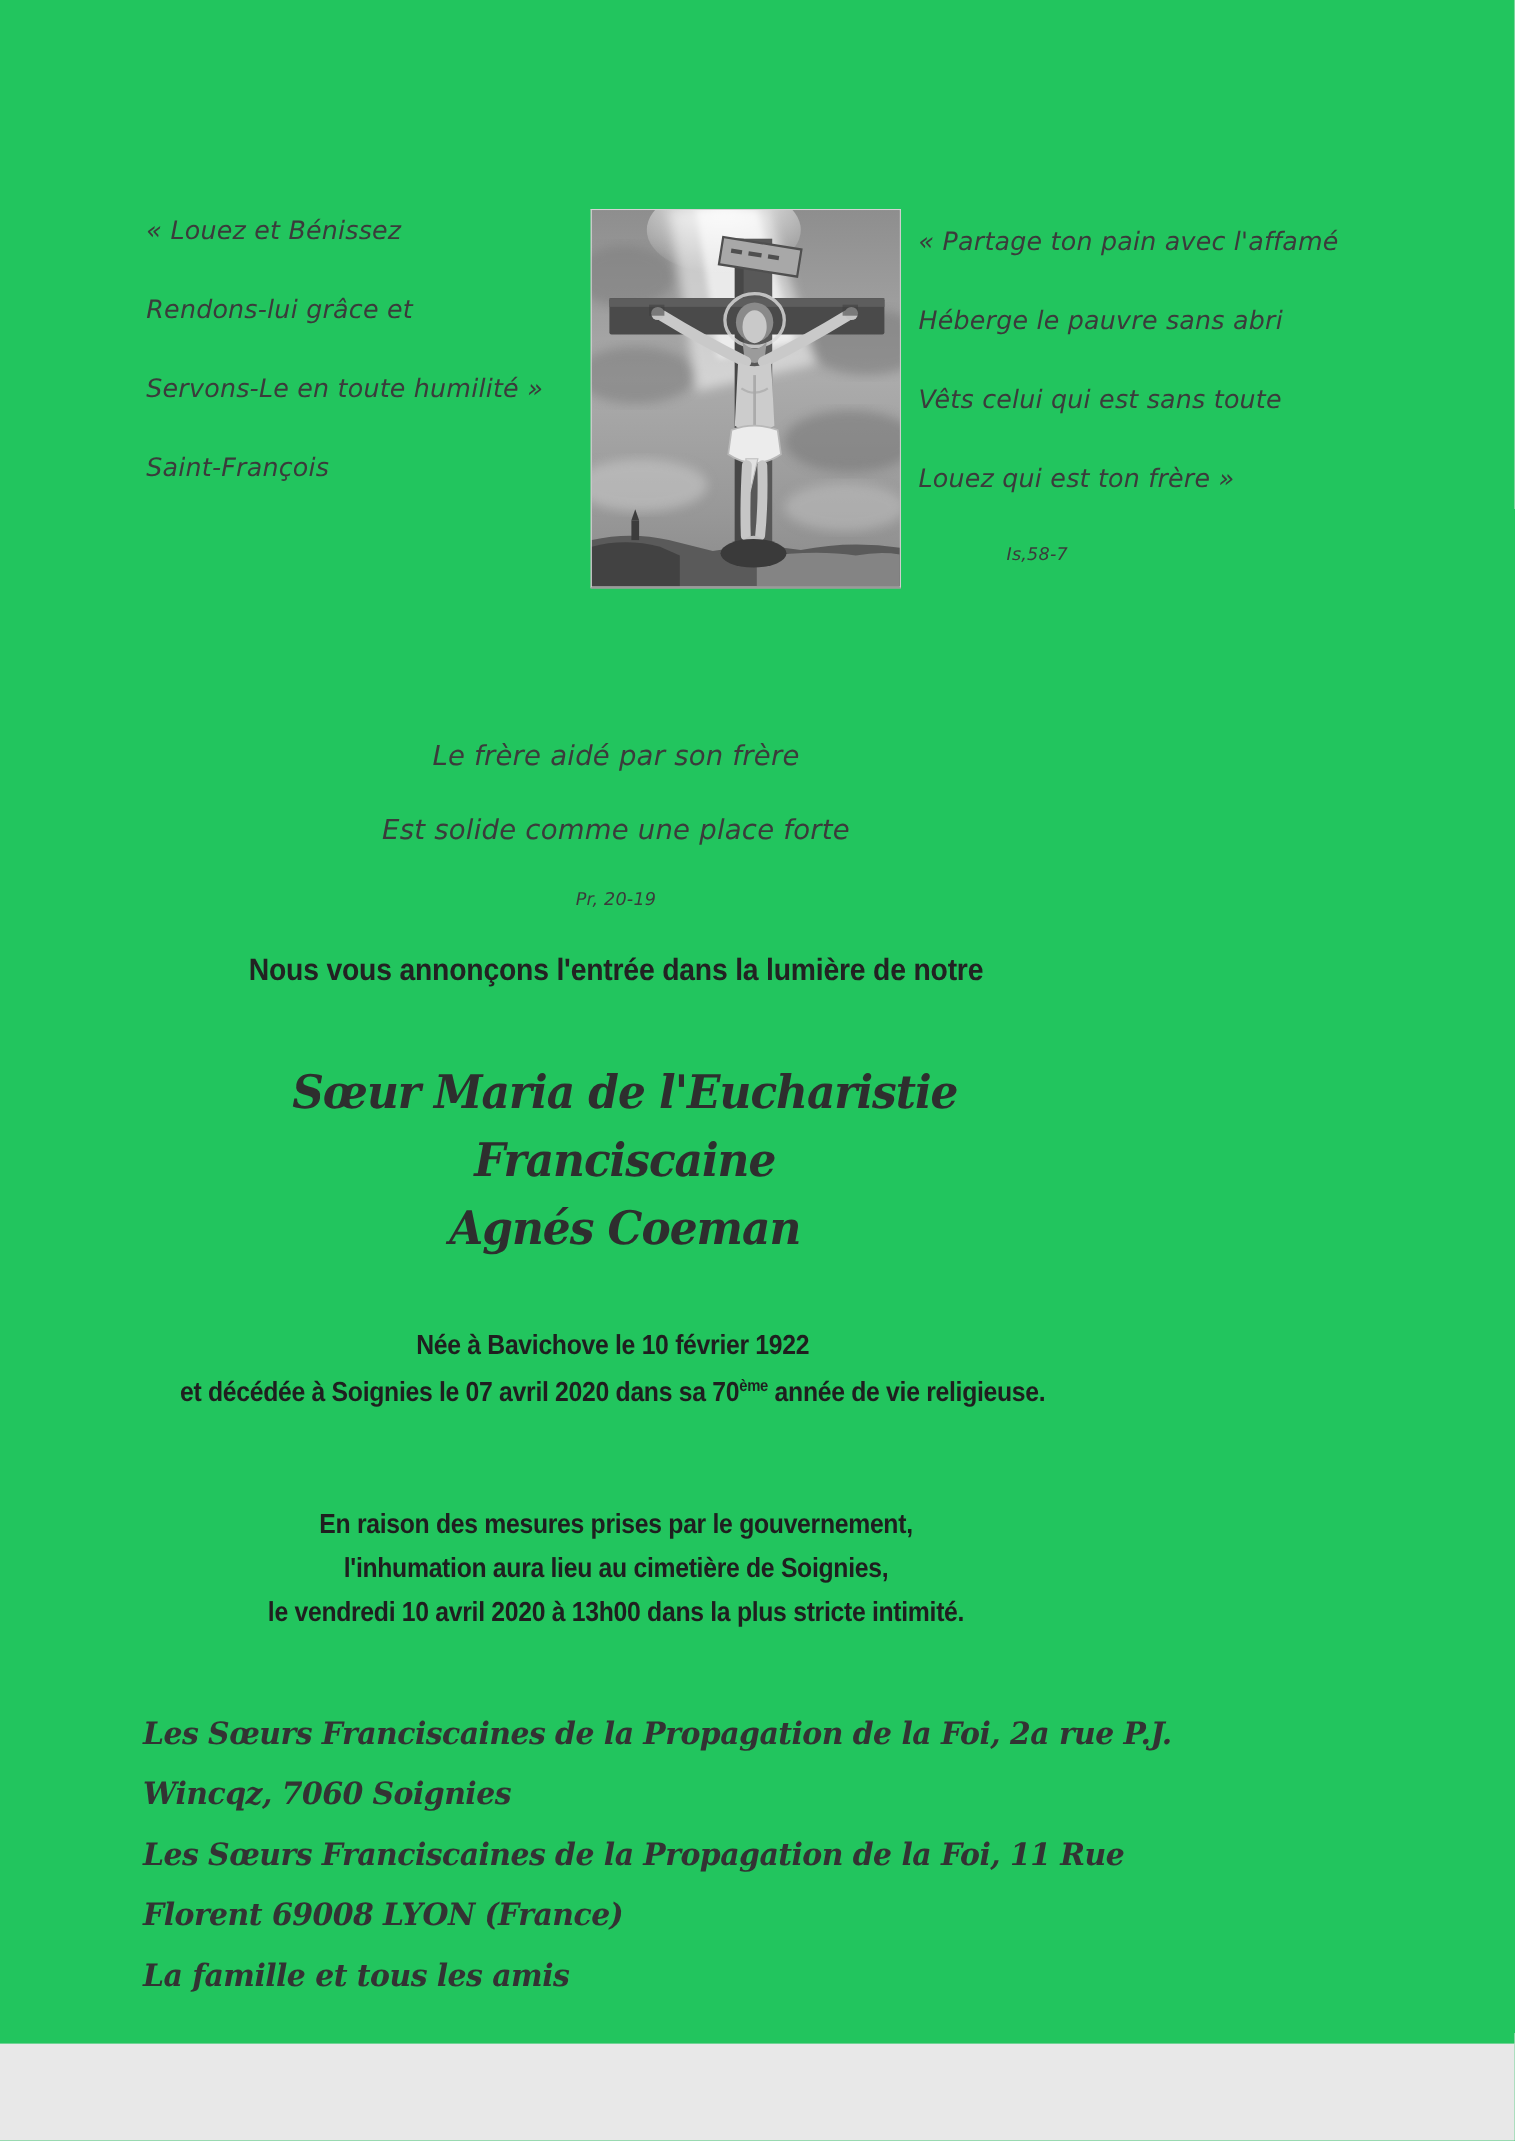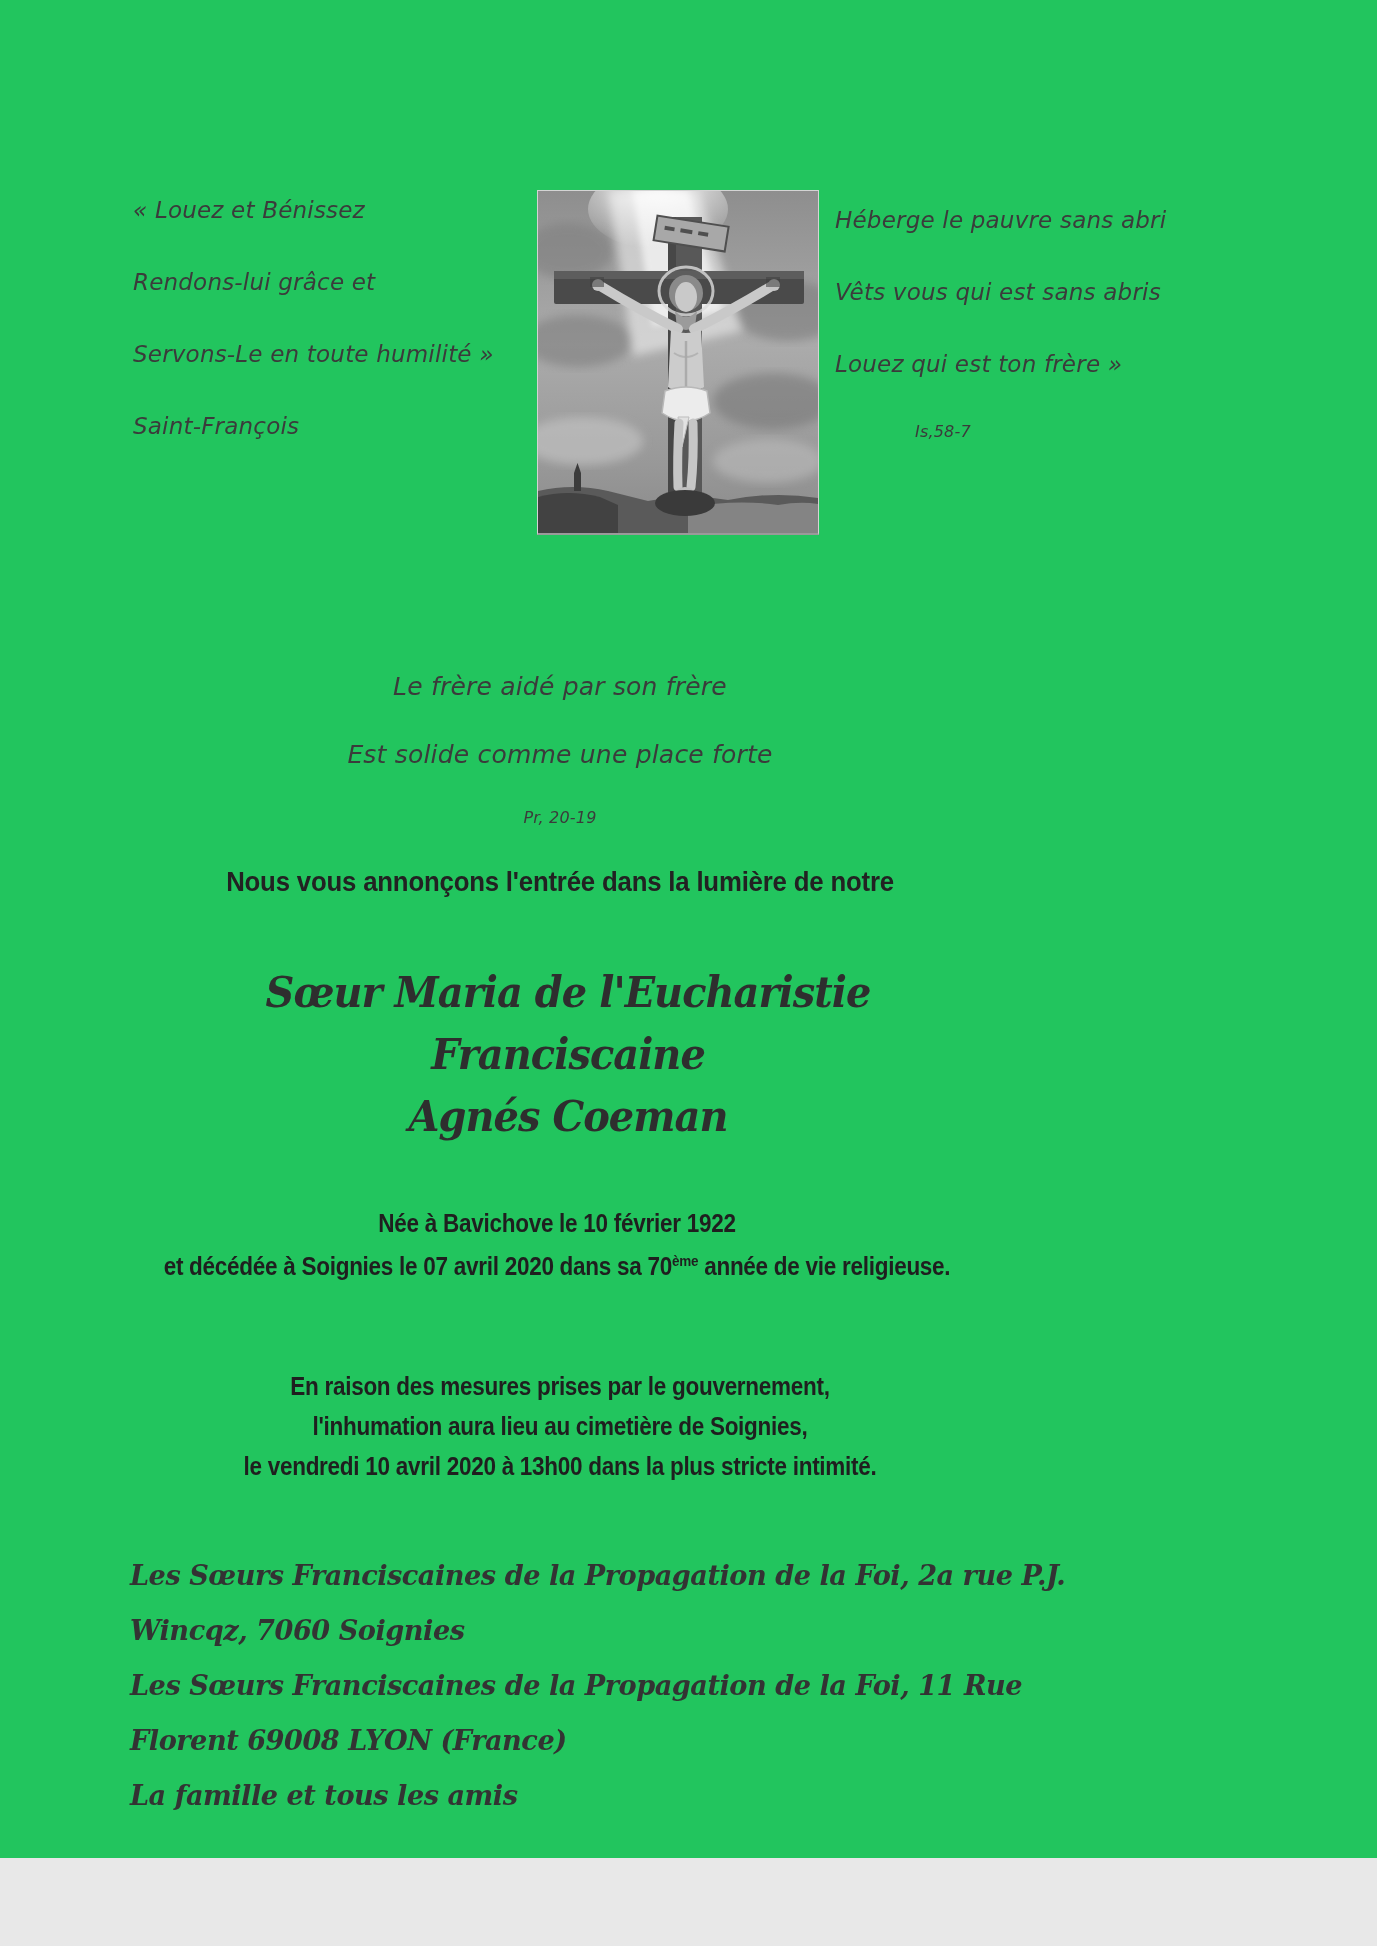--- a/index.html
+++ b/index.html
@@ -179,22 +179,23 @@
       <path d="M0,342 L0,300 Q35,292 70,300 L110,310 Q150,302 190,309 Q235,300 280,307 L280,342 Z" fill="#5a5a5a"></path>
       <path d="M150,342 L150,316 Q200,308 240,314 Q262,310 280,313 L280,342 Z" fill="#8f8f8f" opacity="0.8"></path>
       <path d="M0,342 L0,306 Q30,298 62,306 L80,314 L80,342 Z" fill="#424242"></path>
       <rect x="36" y="282" width="7" height="18" fill="#3c3c3c"></rect>
       <polygon points="36,282 39.5,272 43,282" fill="#3c3c3c"></polygon>
       <ellipse cx="147" cy="312" rx="30" ry="13" fill="#3a3a3a"></ellipse>
     </svg>
   </div>
 
   <div class="quote-col right-quotes hw">
+    <div class="hw-line">« Partage ton pain avec l'affamé</div>
     <div class="hw-line">Héberge le pauvre sans abri</div>
-    <div class="hw-line">Vêts vous qui est sans abris</div>
+    <div class="hw-line">Vêts celui qui est sans toute</div>
     <div class="hw-line">Louez qui est ton frère »</div>
     <span class="scripture-ref hw">Is,58-7</span>
   </div>
 
   <div class="center-quote hw">
     <div class="hw-line">Le frère aidé par son frère</div>
     <div class="hw-line">Est solide comme une place forte</div>
     <span class="scripture-ref hw">Pr, 20-19</span>
   </div>
 

